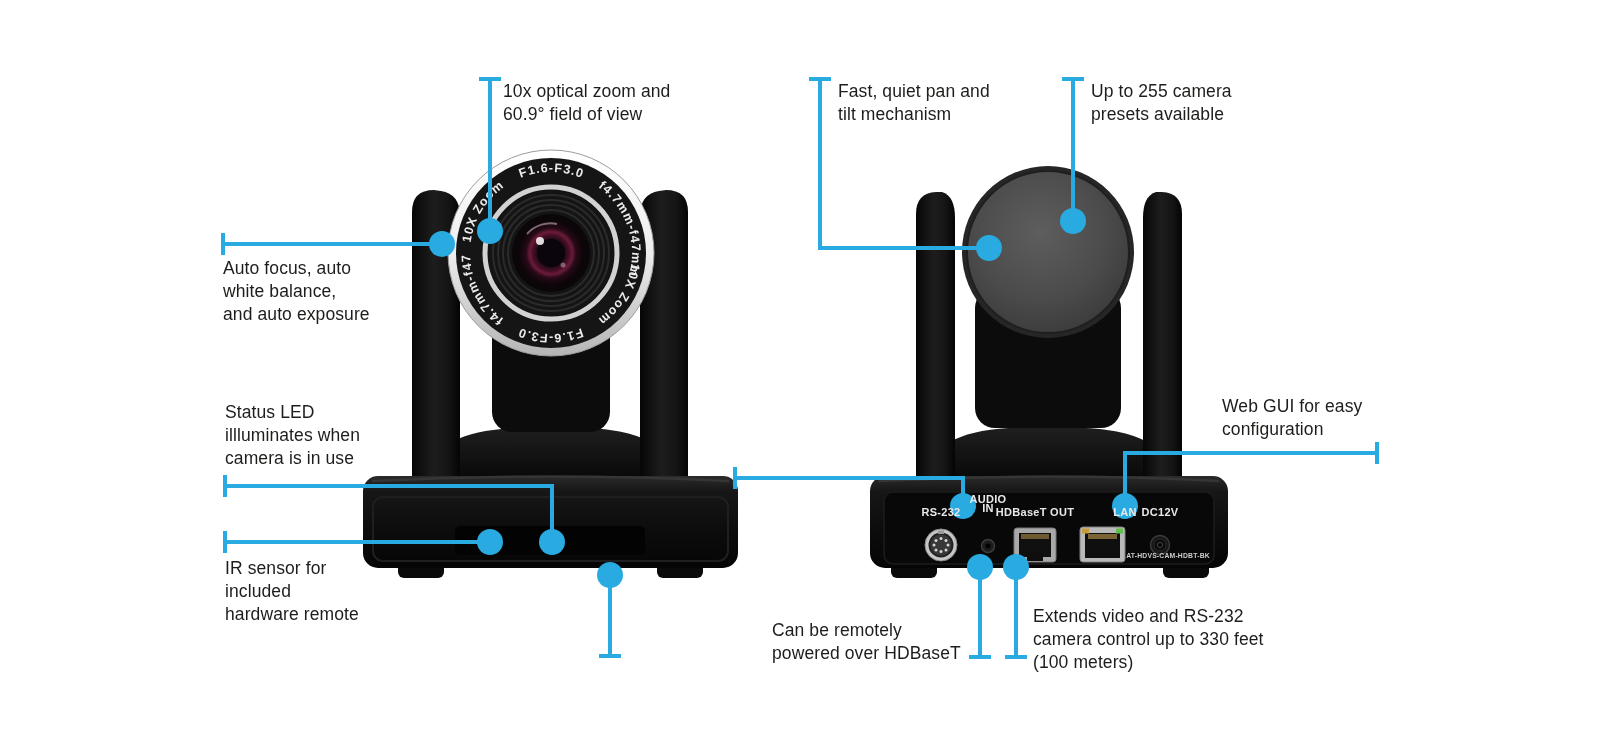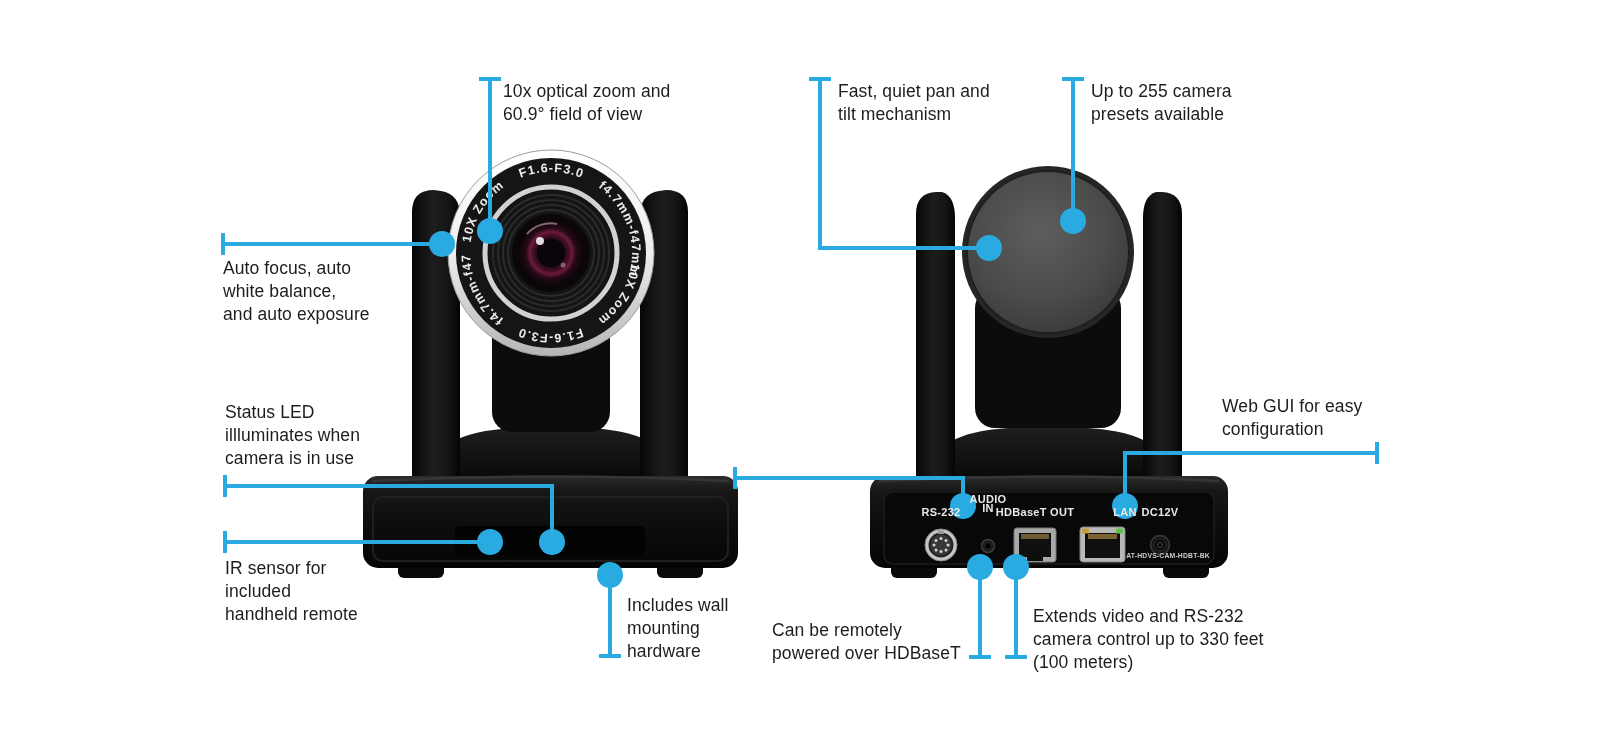--- a/index.html
+++ b/index.html
@@ -201,24 +201,21 @@
   <div class="callout-label" style="left:1091px; top:80px;">Up to 255 camera
 presets available</div>
   <div class="callout-label" style="left:223px; top:257px;">Auto focus, auto
 white balance,
 and auto exposure</div>
   <div class="callout-label" style="left:225px; top:401px;">Status LED
 illluminates when
 camera is in use</div>
   <div class="callout-label" style="left:225px; top:557px;">IR sensor for
 included
-handheld remote</div>
-  <div class="callout-label" style="left:627px; top:594px;">Includes wall
-mounting
-hardware</div>
+hardware remote</div>
   <div class="callout-label" style="left:1222px; top:395px;">Web GUI for easy
 configuration</div>
   <div class="callout-label" style="left:772px; top:619px;">Can be remotely
 powered over HDBaseT</div>
   <div class="callout-label" style="left:1033px; top:595px;margin-top:10px;">Extends video and RS-232
 camera control up to 330 feet
 (100 meters)</div>
 
   <div class="port-label" style="left:941px; top:508px;">RS-232</div>
   <div class="port-label" style="left:988px; top:495px;">AUDIO

